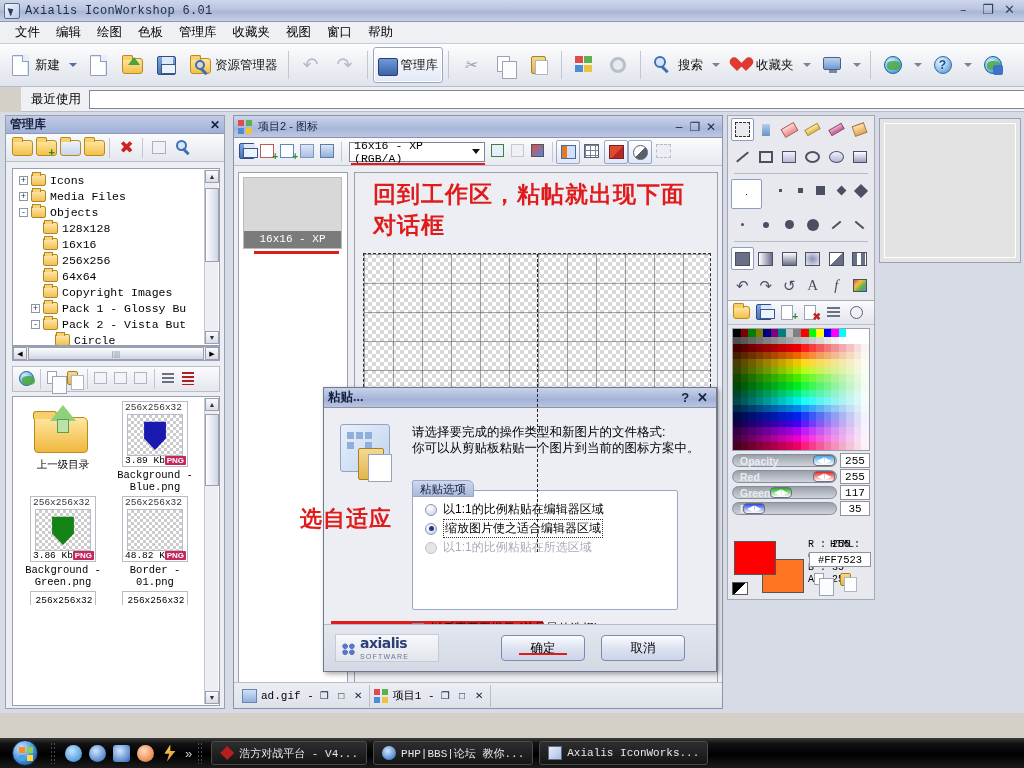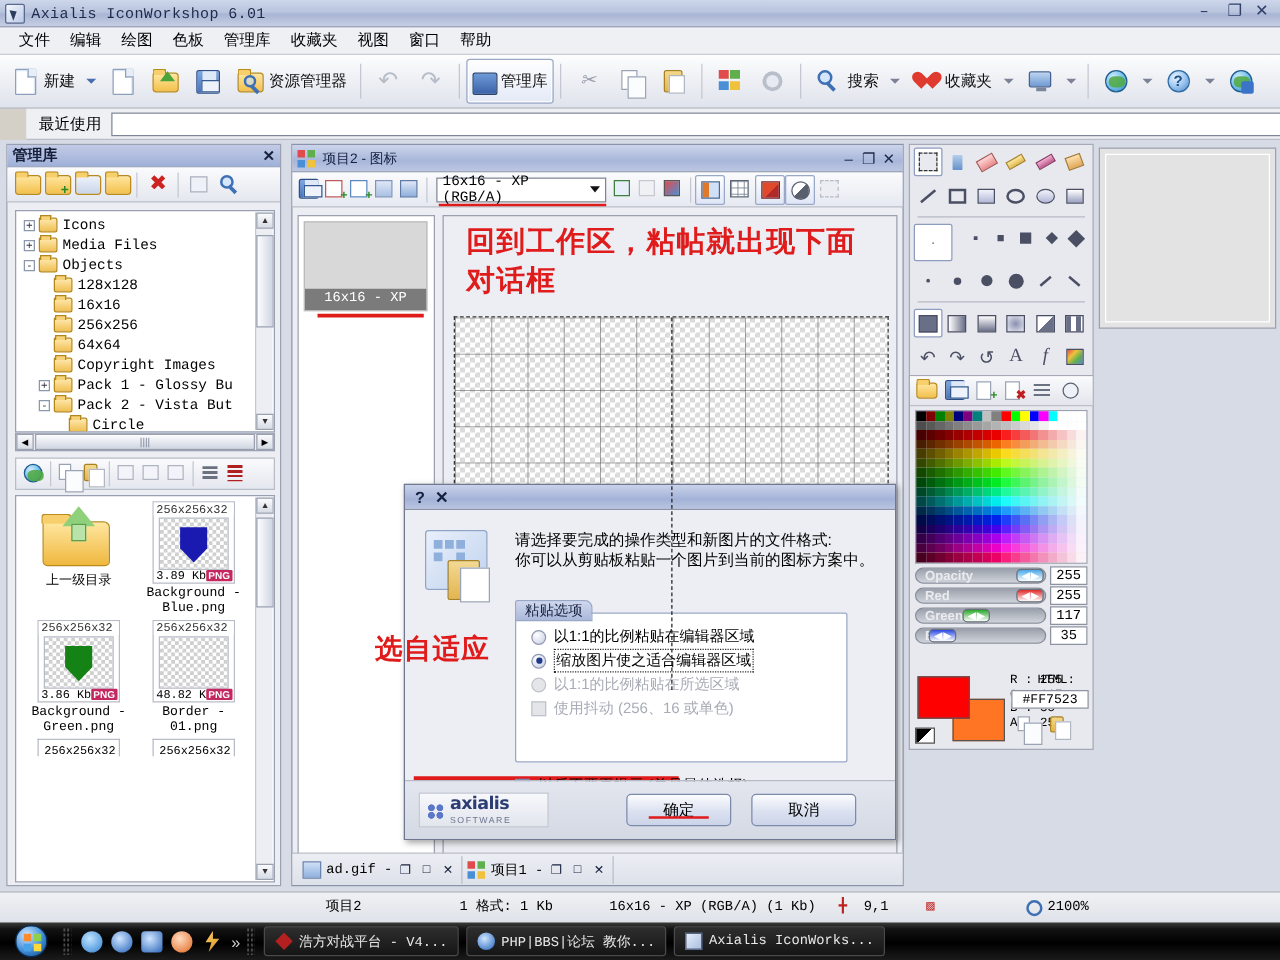--- a/index.html
+++ b/index.html
@@ -1215,20 +1215,21 @@
           <i class="art-copy" style="left:2px;top:2px;width:10px;height:12px;"></i>
         </span>
       <span class="ico sm" style="position:absolute;left:106px;top:32px;">
           <i class="art-paste" style="left:2px;top:2px;width:11px;height:13px;"></i>
         </span>
     </div>
   </div>
 
   <div class="dialog">
     <div class="dlghdr">
+      <span class="t">粘贴...</span>
       <span class="b">?</span>
       <span class="b">✕</span>
     </div>
     <div class="dlgbody">
       <div class="dlgicon">
         <i style="position:absolute;left:0;top:0;width:50px;height:48px;background:linear-gradient(135deg,#e9f0fb,#bfd2ee);border:1px solid #8fa5c8;border-radius:3px;"></i>
         <i style="position:absolute;left:7px;top:8px;width:32px;height:18px;background:
            linear-gradient(#8fb0dd,#8fb0dd) 0 0/7px 7px no-repeat,
            linear-gradient(#8fb0dd,#8fb0dd) 9px 0/7px 7px no-repeat,
            linear-gradient(#8fb0dd,#8fb0dd) 18px 0/7px 7px no-repeat,
@@ -1249,24 +1250,20 @@
               <span>以1:1的比例粘贴在编辑器区域</span>
             </div>
             <div class="opt">
               <span class="radio sel"></span>
               <span class="dotted">缩放图片使之适合编辑器区域</span>
             </div>
             <div class="opt dis">
               <span class="radio dis"></span>
               <span>以1:1的比例粘贴在所选区域</span>
             </div>
-            <div class="opt dis">
-              <span class="chk" style="background:#e4e5e9;border-color:#c0c3cc;"></span>
-              <span>使用抖动 (256、16 或单色)</span>
-            </div>
           </div>
         <div class="optul"></div>
       </div>
       <div class="chkrow">
         <span class="chk"></span>
         <span>以后不要再提示 (总是最佳选择)。</span>
       </div>
     </div>
     <div class="dlgfoot">
       <div class="logo">
@@ -1279,33 +1276,20 @@
       <div class="dbtn ok">
         <span>确定</span>
         <span class="okul"></span>
       </div>
       <div class="dbtn cancel">
         <span>取消</span>
       </div>
     </div>
   </div>
 
-  <div class="statusbar">
-    <div class="scell" style="width:215px;"></div>
-    <div class="scell" style="width:120px;text-align:center;">项目2</div>
-    <div class="scell" style="width:140px;text-align:center;">1 格式: 1 Kb</div>
-    <div class="scell" style="width:190px;text-align:center;">16x16 - XP (RGB/A) (1 Kb)</div>
-    <div class="scell" style="width:20px;color:#c02020;">╋</div>
-    <div class="scell" style="width:50px;">9,1</div>
-    <div class="scell" style="width:80px;color:#c02020;">▨</div>
-    <div class="scell" style="display:flex;align-items:center;gap:4px;">
-      <span style="width:13px;height:13px;border:2px solid #3f6fb5;border-radius:50%;display:inline-block;"></span>
-      <span>2100%</span>
-    </div>
-  </div>
 
   <div class="taskbar">
     <div class="startorb">
         <div class="orb"></div>
       </div>
     <div class="grip"></div>
     <div class="qlaunch">
       <span class="qi" style="background:radial-gradient(circle at 40% 35%,#bfe4ff,#2e7fd0);"></span>
       <span class="qi" style="background:radial-gradient(circle at 40% 35%,#cfe6ff,#1f5fb8);"></span>
       <span class="qi" style="background:radial-gradient(circle at 40% 35%,#cfe6ff,#2a64b8);border-radius:3px;"></span>

